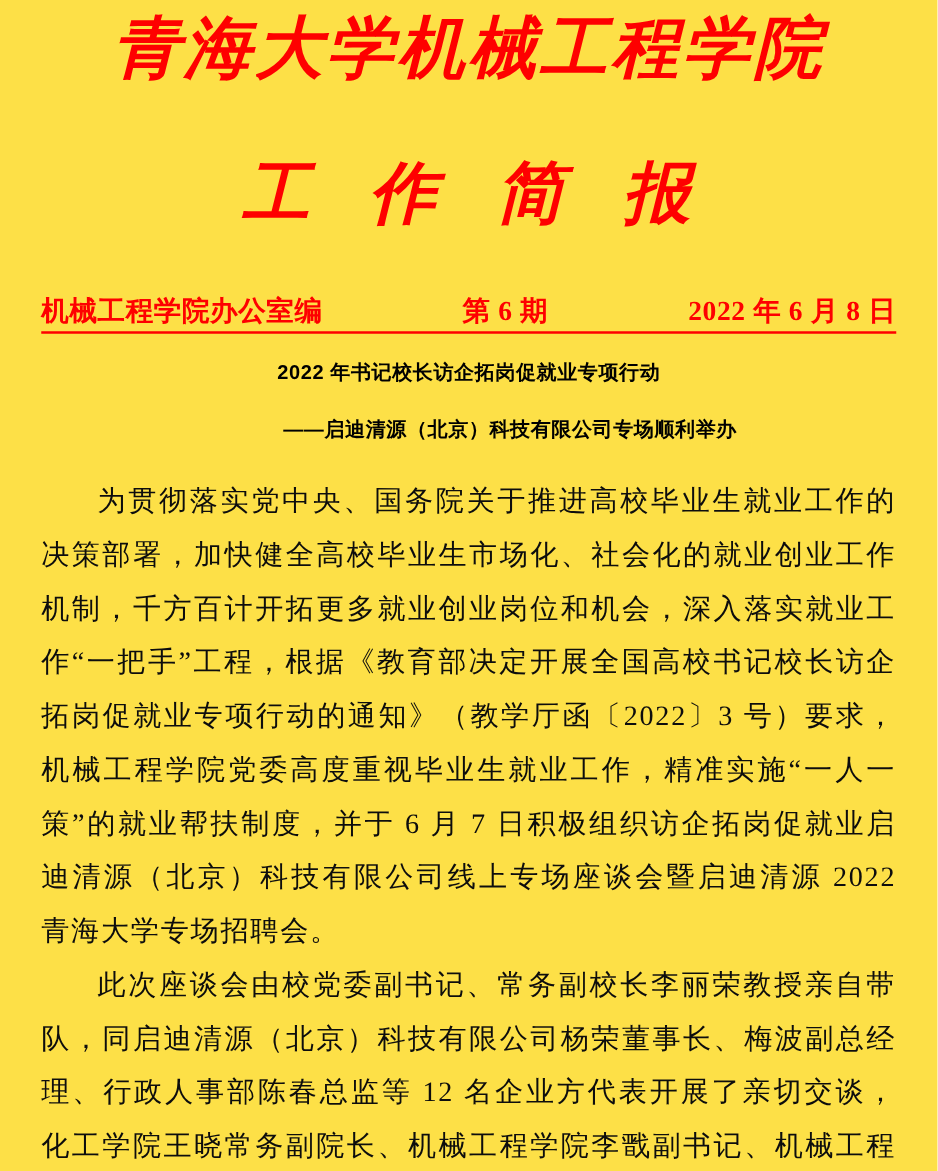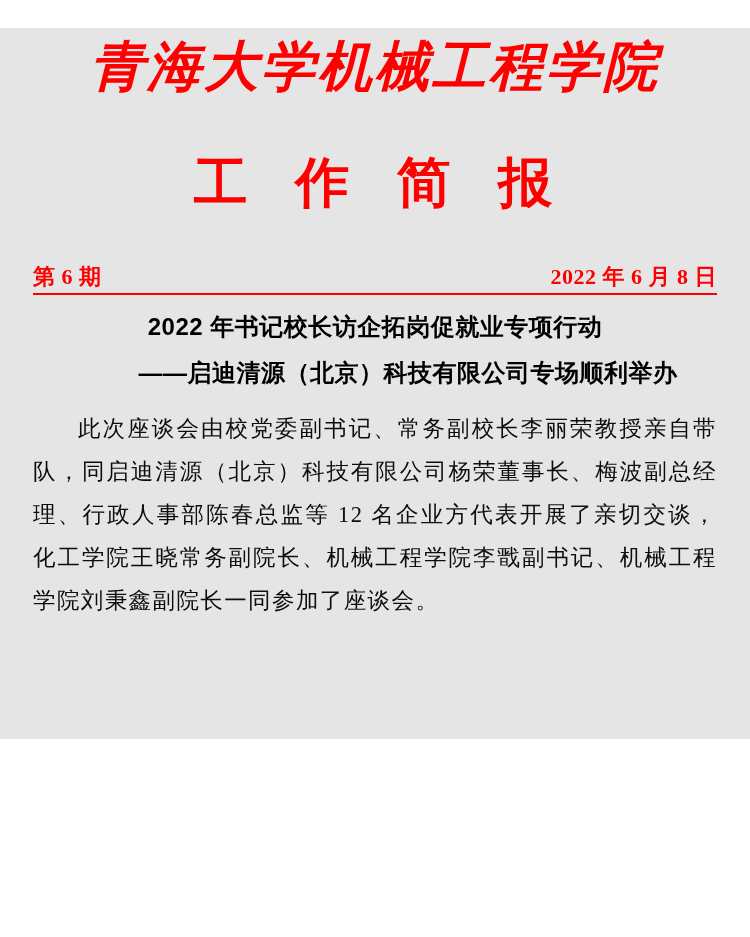--- a/index.html
+++ b/index.html
@@ -3,44 +3,44 @@
 <meta charset="utf-8">
 <style>
   :root{
     --red:#fe0000;
     --ink:#0d0d0d;
   }
   html,body{margin:0;padding:0;background:#ffffff;}
   .page{
     position:relative;
     width:750px;
-    height:711px;
-    background:#e5e5e5;
+    height:937px;
+    background:#fde047;
     overflow:hidden;
     font-family:"Liberation Serif", serif;
     color:var(--ink);
-    margin-top:28px;
   }
   
   .masthead{ text-align:center; }
   .masthead-org{
     margin-top:4px;
     font-size:54px;
     line-height:70px;
     font-weight:bold;
     font-style:italic;
     color:var(--red);
     letter-spacing:3px;
     white-space:nowrap;
   }
   .masthead-bulletin{
     margin-top:50px;
     font-size:54px;
     line-height:62px;
     font-weight:bold;
+    font-style:italic;
     color:var(--red);
     letter-spacing:4px;
     word-spacing:26px;
     white-space:nowrap;
   }
   
   .info-line{
     display:flex;
     justify-content:space-between;
     align-items:baseline;
@@ -53,21 +53,21 @@
     font-weight:bold;
     white-space:nowrap;
   }
   .info-line .seg{ letter-spacing:0.5px; }
   
   .headline{
     font-family:"Liberation Sans", sans-serif;
     font-weight:bold;
     color:#000000;
     text-align:center;
-    font-size:24px;
+    font-size:16px;
     line-height:30px;
     white-space:nowrap;
   }
   .headline-1{ margin-top:17px; letter-spacing:0.5px; }
   .headline-2{ margin-top:16px; padding-left:66px; letter-spacing:0.5px; }
   
   .body-text{
     margin:19px 33px 0 33px;
   }
   .body-text p{
@@ -85,25 +85,27 @@
 <body>
 
 <div class="page">
 
   <div class="masthead">
     <div class="masthead-org">青海大学机械工程学院</div>
     <div class="masthead-bulletin">工 作 简 报</div>
   </div>
 
   <div class="info-line">
+    <span class="seg">机械工程学院办公室编</span>
     <span class="seg">第 6 期</span>
     <span class="seg">2022 年 6 月 8 日</span>
   </div>
 
   <div class="headline headline-1">2022 年书记校长访企拓岗促就业专项行动</div>
 
   <div class="headline headline-2">——启迪清源（北京）科技有限公司专场顺利举办</div>
 
   <div class="body-text">
+    <p>为贯彻落实党中央、国务院关于推进高校毕业生就业工作的决策部署，加快健全高校毕业生市场化、社会化的就业创业工作机制，千方百计开拓更多就业创业岗位和机会，深入落实就业工作“一把手”工程，根据《教育部决定开展全国高校书记校长访企拓岗促就业专项行动的通知》（教学厅函〔2022〕3 号）要求，机械工程学院党委高度重视毕业生就业工作，精准实施“一人一策”的就业帮扶制度，并于 6 月 7 日积极组织访企拓岗促就业启迪清源（北京）科技有限公司线上专场座谈会暨启迪清源 2022 青海大学专场招聘会。</p>
     <p>此次座谈会由校党委副书记、常务副校长李丽荣教授亲自带队，同启迪清源（北京）科技有限公司杨荣董事长、梅波副总经理、行政人事部陈春总监等 12 名企业方代表开展了亲切交谈，化工学院王晓常务副院长、机械工程学院李戬副书记、机械工程学院刘秉鑫副院长一同参加了座谈会。</p>
   </div>
 
 </div>
 
 </body></html>

